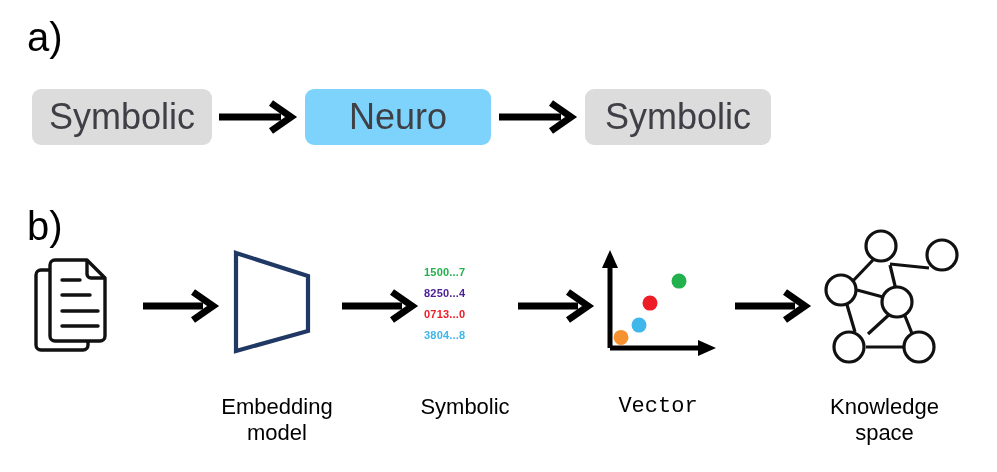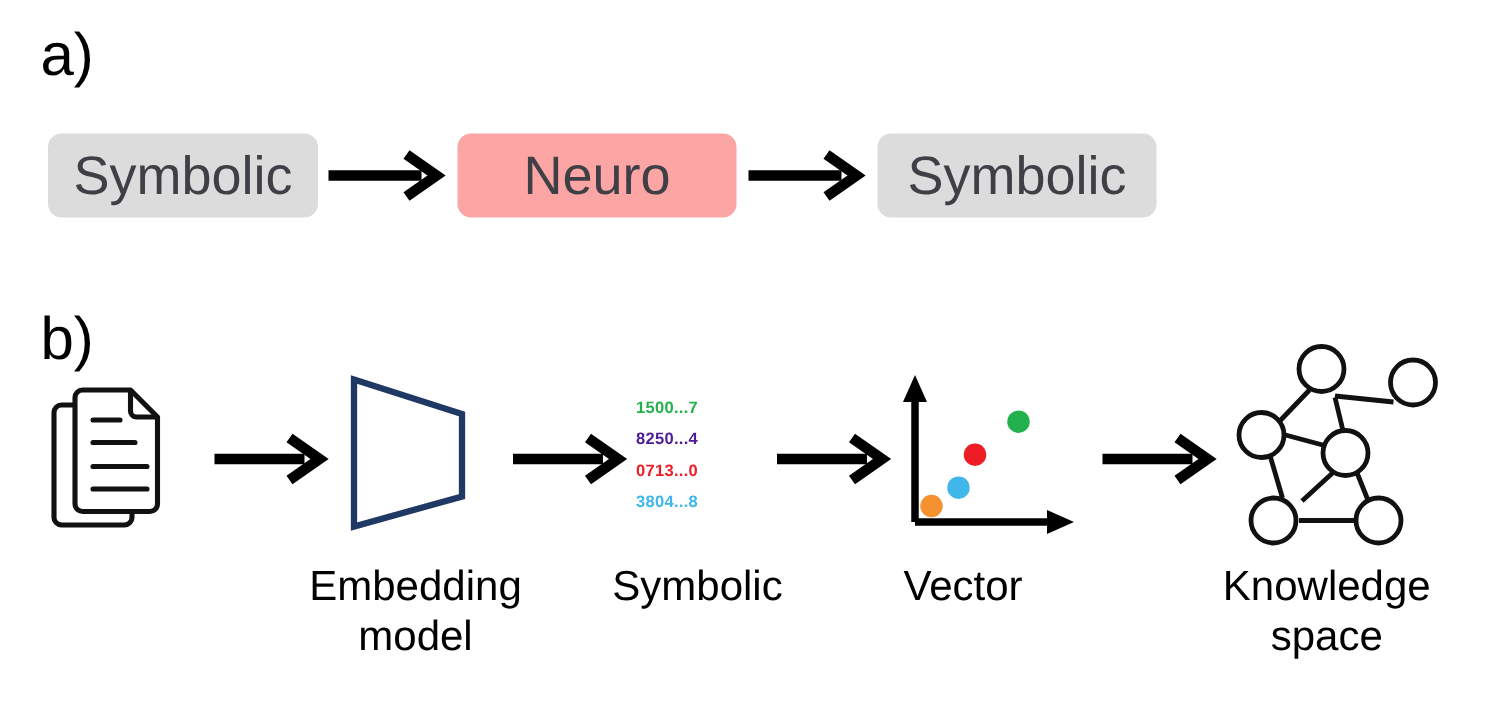--- a/index.html
+++ b/index.html
@@ -37,41 +37,42 @@
     display: flex;
     align-items: center;
     justify-content: center;
     border-radius: 9px;
     font-size: 36px;
     color: #3f3f46;
     font-family: "Liberation Sans", sans-serif;
     height: 56px;
   }
   #box-symbolic-in  { left: 32px;  top: 89px;  width: 180px; background: #dcdcdc; }
-  #box-neuro        { left: 305px; top: 89px;  width: 186px; background: #fca5a5; }
+  #box-neuro        { left: 305px; top: 89px;  width: 186px; background: #7dd3fc; }
   #box-symbolic-out { left: 585px; top: 89px;  width: 186px; background: #dcdcdc; }
 
   
   .arrow {
     position: absolute;
   }
   .arrow svg { display: block; overflow: visible; }
 
   
   .stage-label {
     position: absolute;
     text-align: center;
-    font-size: 28px;
+    font-size: 22px;
     line-height: 1.18;
     color: #000000;
     font-family: "Liberation Sans", sans-serif;
+    margin-top: 20px;
   }
   #label-embedding { left: 172px; top: 374px; width: 210px; }
   #label-vectors   { left: 390px; top: 374px; width: 150px; }
-  #label-vecspace  { left: 572px; top: 374px; width: 140px; }
+  #label-vecspace  { left: 588px; top: 374px; width: 140px; font-family: Liberation Mono, monospace; }
   #label-kg        { left: 772px; top: 374px; width: 225px; }
 
   
   #docs-icon { position: absolute; left: 28px; top: 256px; }
 
   
   #trapezoid { position: absolute; left: 228px; top: 247px; }
 
   
   #vectors-list {

